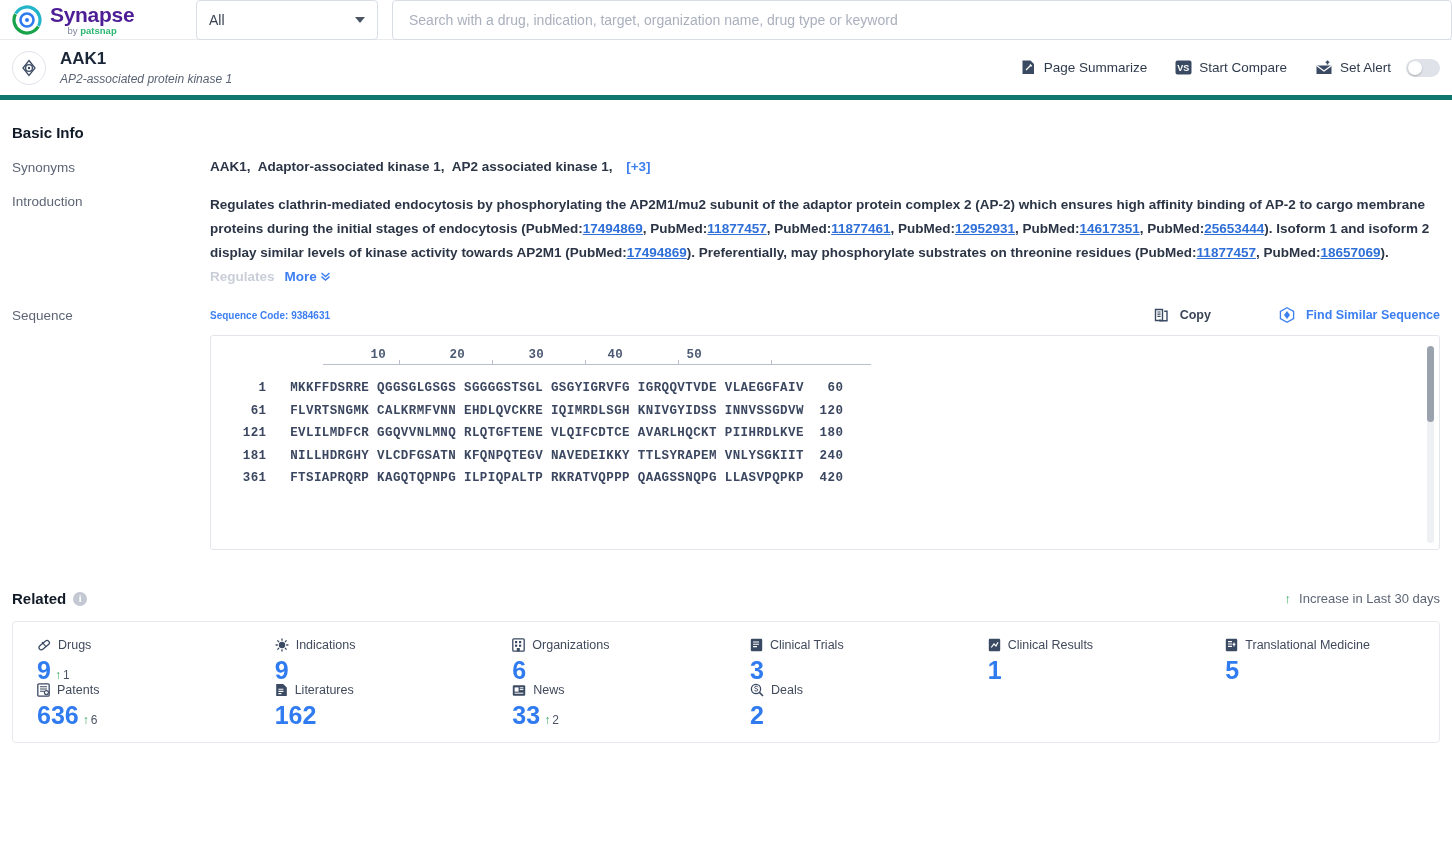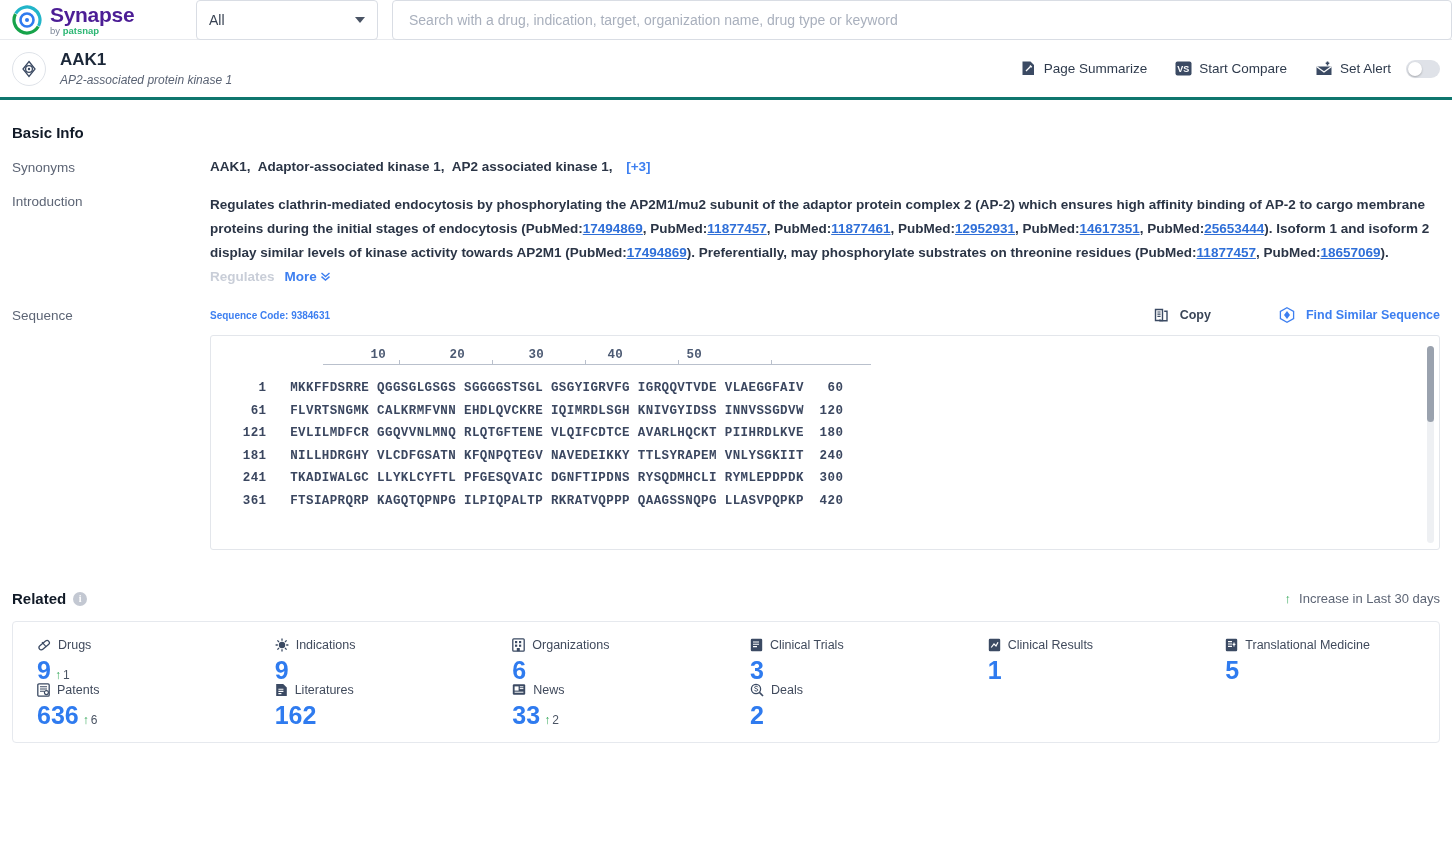--- a/index.html
+++ b/index.html
@@ -23,21 +23,21 @@
     background: #fff;
   }
   .brand { display: flex; align-items: flex-start; gap: 8px; width: 160px; }
   .brand-logo { width: 30px; height: 30px; flex: 0 0 30px; margin-top: 2px; }
   .brand-text { line-height: 1; padding-top: 1px; }
   .brand-name {
     font-size: 21px; font-weight: 700; color: #4c1d95; letter-spacing: -0.3px;
     display: block;
   }
   .brand-sub {
-    font-size: 9.5px; color: #7d8799; display: block; margin-top: 1px; text-align: left;
+    font-size: 9.5px; color: #7d8799; display: block; margin-top: 1px; text-align: center;
   }
   .brand-sub b { color: #2bb673; font-weight: 700; }
 
   .scope-select {
     width: 182px; height: 40px; margin-left: 24px;
     border: 1px solid #d9dde4; border-radius: 4px;
     display: flex; align-items: center; justify-content: space-between;
     padding: 0 12px; font-size: 14px; color: #394353; background: #fff;
   }
   .caret { width: 0; height: 0; border-left: 5px solid transparent; border-right: 5px solid transparent; border-top: 6px solid #4a5464; }
@@ -50,21 +50,21 @@
   }
   .search-input {
     border: 0; outline: 0; width: 100%; font-size: 14px;
     font-family: "Liberation Sans", sans-serif; color: #4c1d95; background: transparent;
   }
   .search-input::placeholder { color: #a9b0bd; }
 
   
   .entity-header {
     height: 60px; display: flex; align-items: center;
-    padding: 0 12px 0 12px; border-bottom: 3px solid #0f766e; background: #fff;
+    padding: 0 12px 0 12px; border-bottom: 5px solid #0f766e; background: #fff;
   }
   .entity-icon {
     width: 34px; height: 34px; border-radius: 50%; border: 1px solid #dfe3e9;
     display: flex; align-items: center; justify-content: center; flex: 0 0 34px;
   }
   .entity-titles { margin-left: 14px; }
   .entity-name { font-size: 17px; font-weight: 700; color: #1b2738; line-height: 1.2; }
   .entity-sub { font-size: 12px; color: #5a6374; margin-top: 2px; font-style: italic; }
 
   .header-actions { margin-left: auto; display: flex; align-items: center; gap: 28px; }
@@ -144,21 +144,21 @@
   .related-legend { margin-left: auto; display: flex; align-items: center; gap: 8px; font-size: 13px; color: #5d6575; }
   .up-arrow { color: #35a85b; font-size: 13px; }
 
   .related-card {
     margin-top: 14px; border: 1px solid #e6e9ee; border-radius: 4px; background: #fff;
     padding: 16px 0 14px 0;
   }
   .related-grid { display: grid; grid-template-columns: repeat(6, 1fr); }
   .rel-item { padding: 0 0 0 24px; }
   .rel-item.r2 { }
-  .rel-label { display: flex; gap: 7px; font-size: 12.5px; color: #404a5c; }
+  .rel-label { display: flex; align-items: center; gap: 7px; font-size: 12.5px; color: #404a5c; }
   .rel-value { margin-top: 6px; display: flex; align-items: baseline; gap: 4px; }
   .rel-num { font-size: 25px; font-weight: 700; color: #2f7bef; line-height: 1; cursor: pointer; }
   .rel-delta { display: inline-flex; align-items: center; gap: 2px; font-size: 12px; color: #4a5464; }
   .rel-delta .up-arrow { font-size: 12px; }
 
   svg { display: block; }
 </style>
 </head>
 <body>
 
@@ -299,21 +299,20 @@
               <span style="left:169px"></span>
               <span style="left:262px"></span>
             <span style="left:355px"></span>
               <span style="left:448px"></span>
           </div>
           <div id="seq-lines">
               <div class="seq-line">    1   MKKFFDSRRE QGGSGLGSGS SGGGGSTSGL GSGYIGRVFG IGRQQVTVDE VLAEGGFAIV   60</div>
               <div class="seq-line">   61   FLVRTSNGMK CALKRMFVNN EHDLQVCKRE IQIMRDLSGH KNIVGYIDSS INNVSSGDVW  120</div>
               <div class="seq-line">  121   EVLILMDFCR GGQVVNLMNQ RLQTGFTENE VLQIFCDTCE AVARLHQCKT PIIHRDLKVE  180</div>
               <div class="seq-line">  181   NILLHDRGHY VLCDFGSATN KFQNPQTEGV NAVEDEIKKY TTLSYRAPEM VNLYSGKIIT  240</div>
-              <div class="seq-line">  241   TKADIWALGC LLYKLCYFTL PFGESQVAIC DGNFTIPDNS RYSQDMHCLI RYMLEPDPDK  300</div>
               <div class="seq-line">  361   FTSIAPRQRP KAGQTQPNPG ILPIQPALTP RKRATVQPPP QAAGSSNQPG LLASVPQPKP  420</div>
             </div>
         </div>
         <div class="seq-scrollbar">
           <div class="seq-scrollthumb"></div>
         </div>
       </div>
 
     </div>
   </div>

